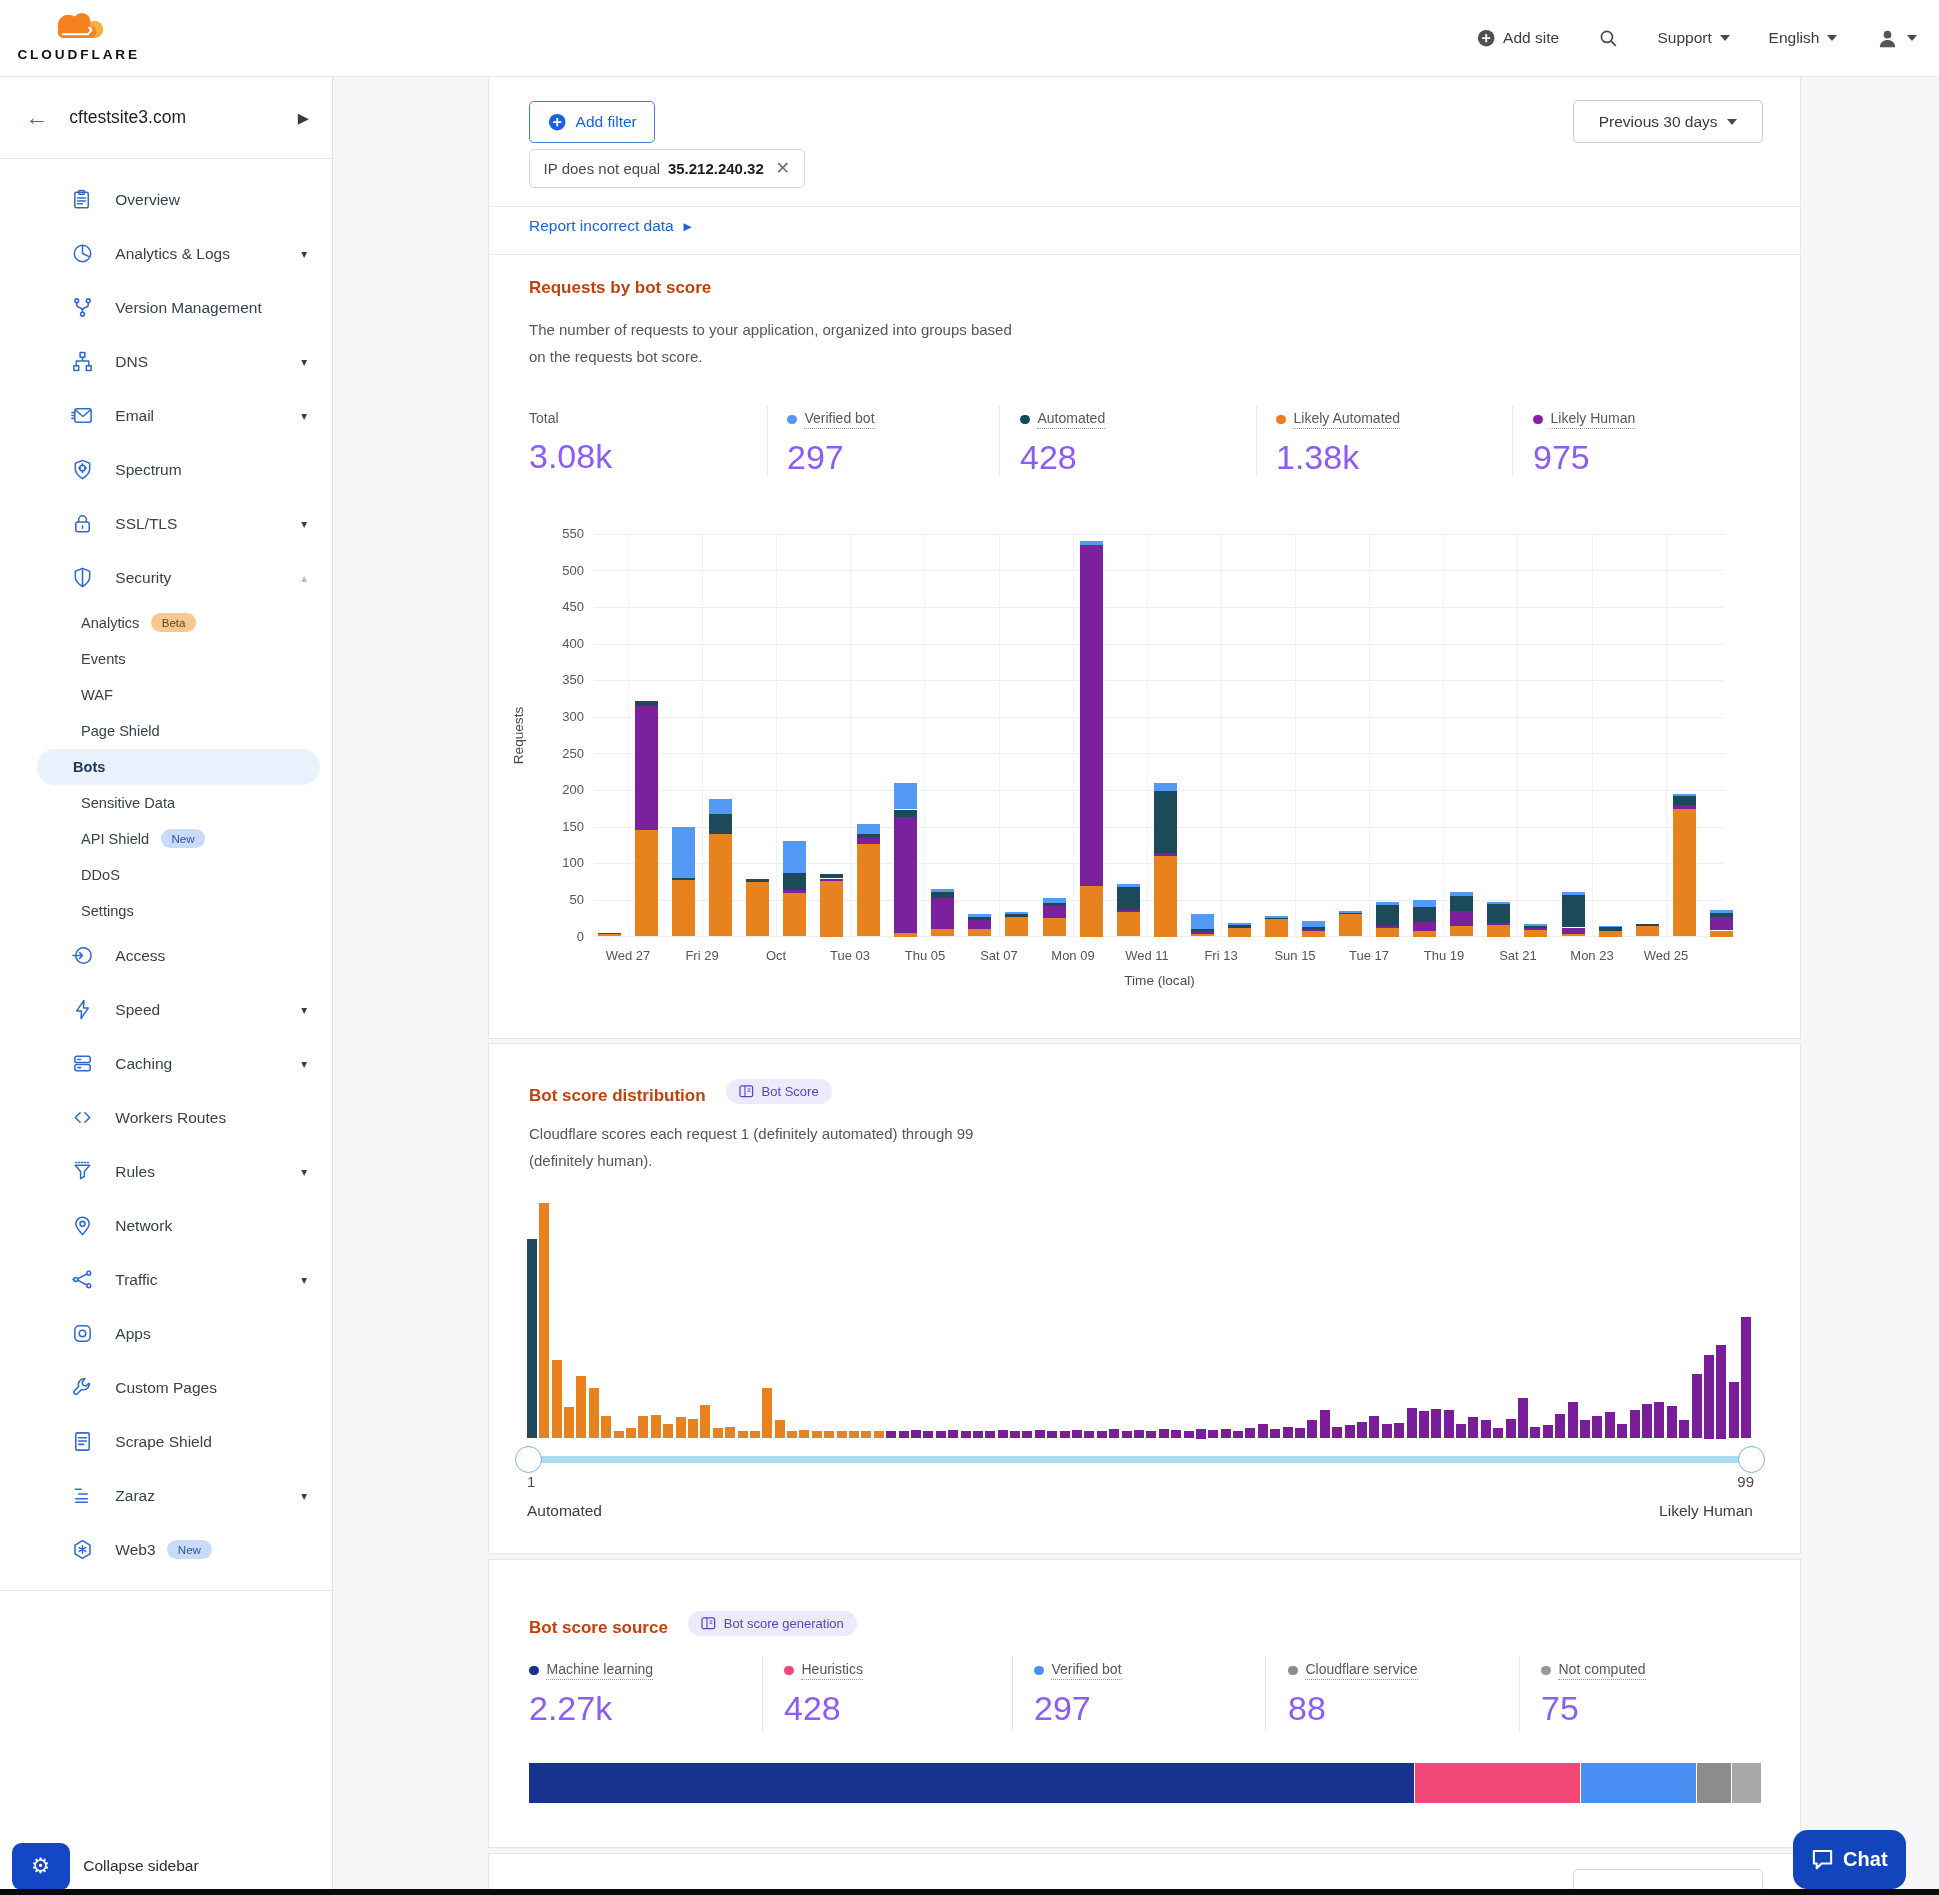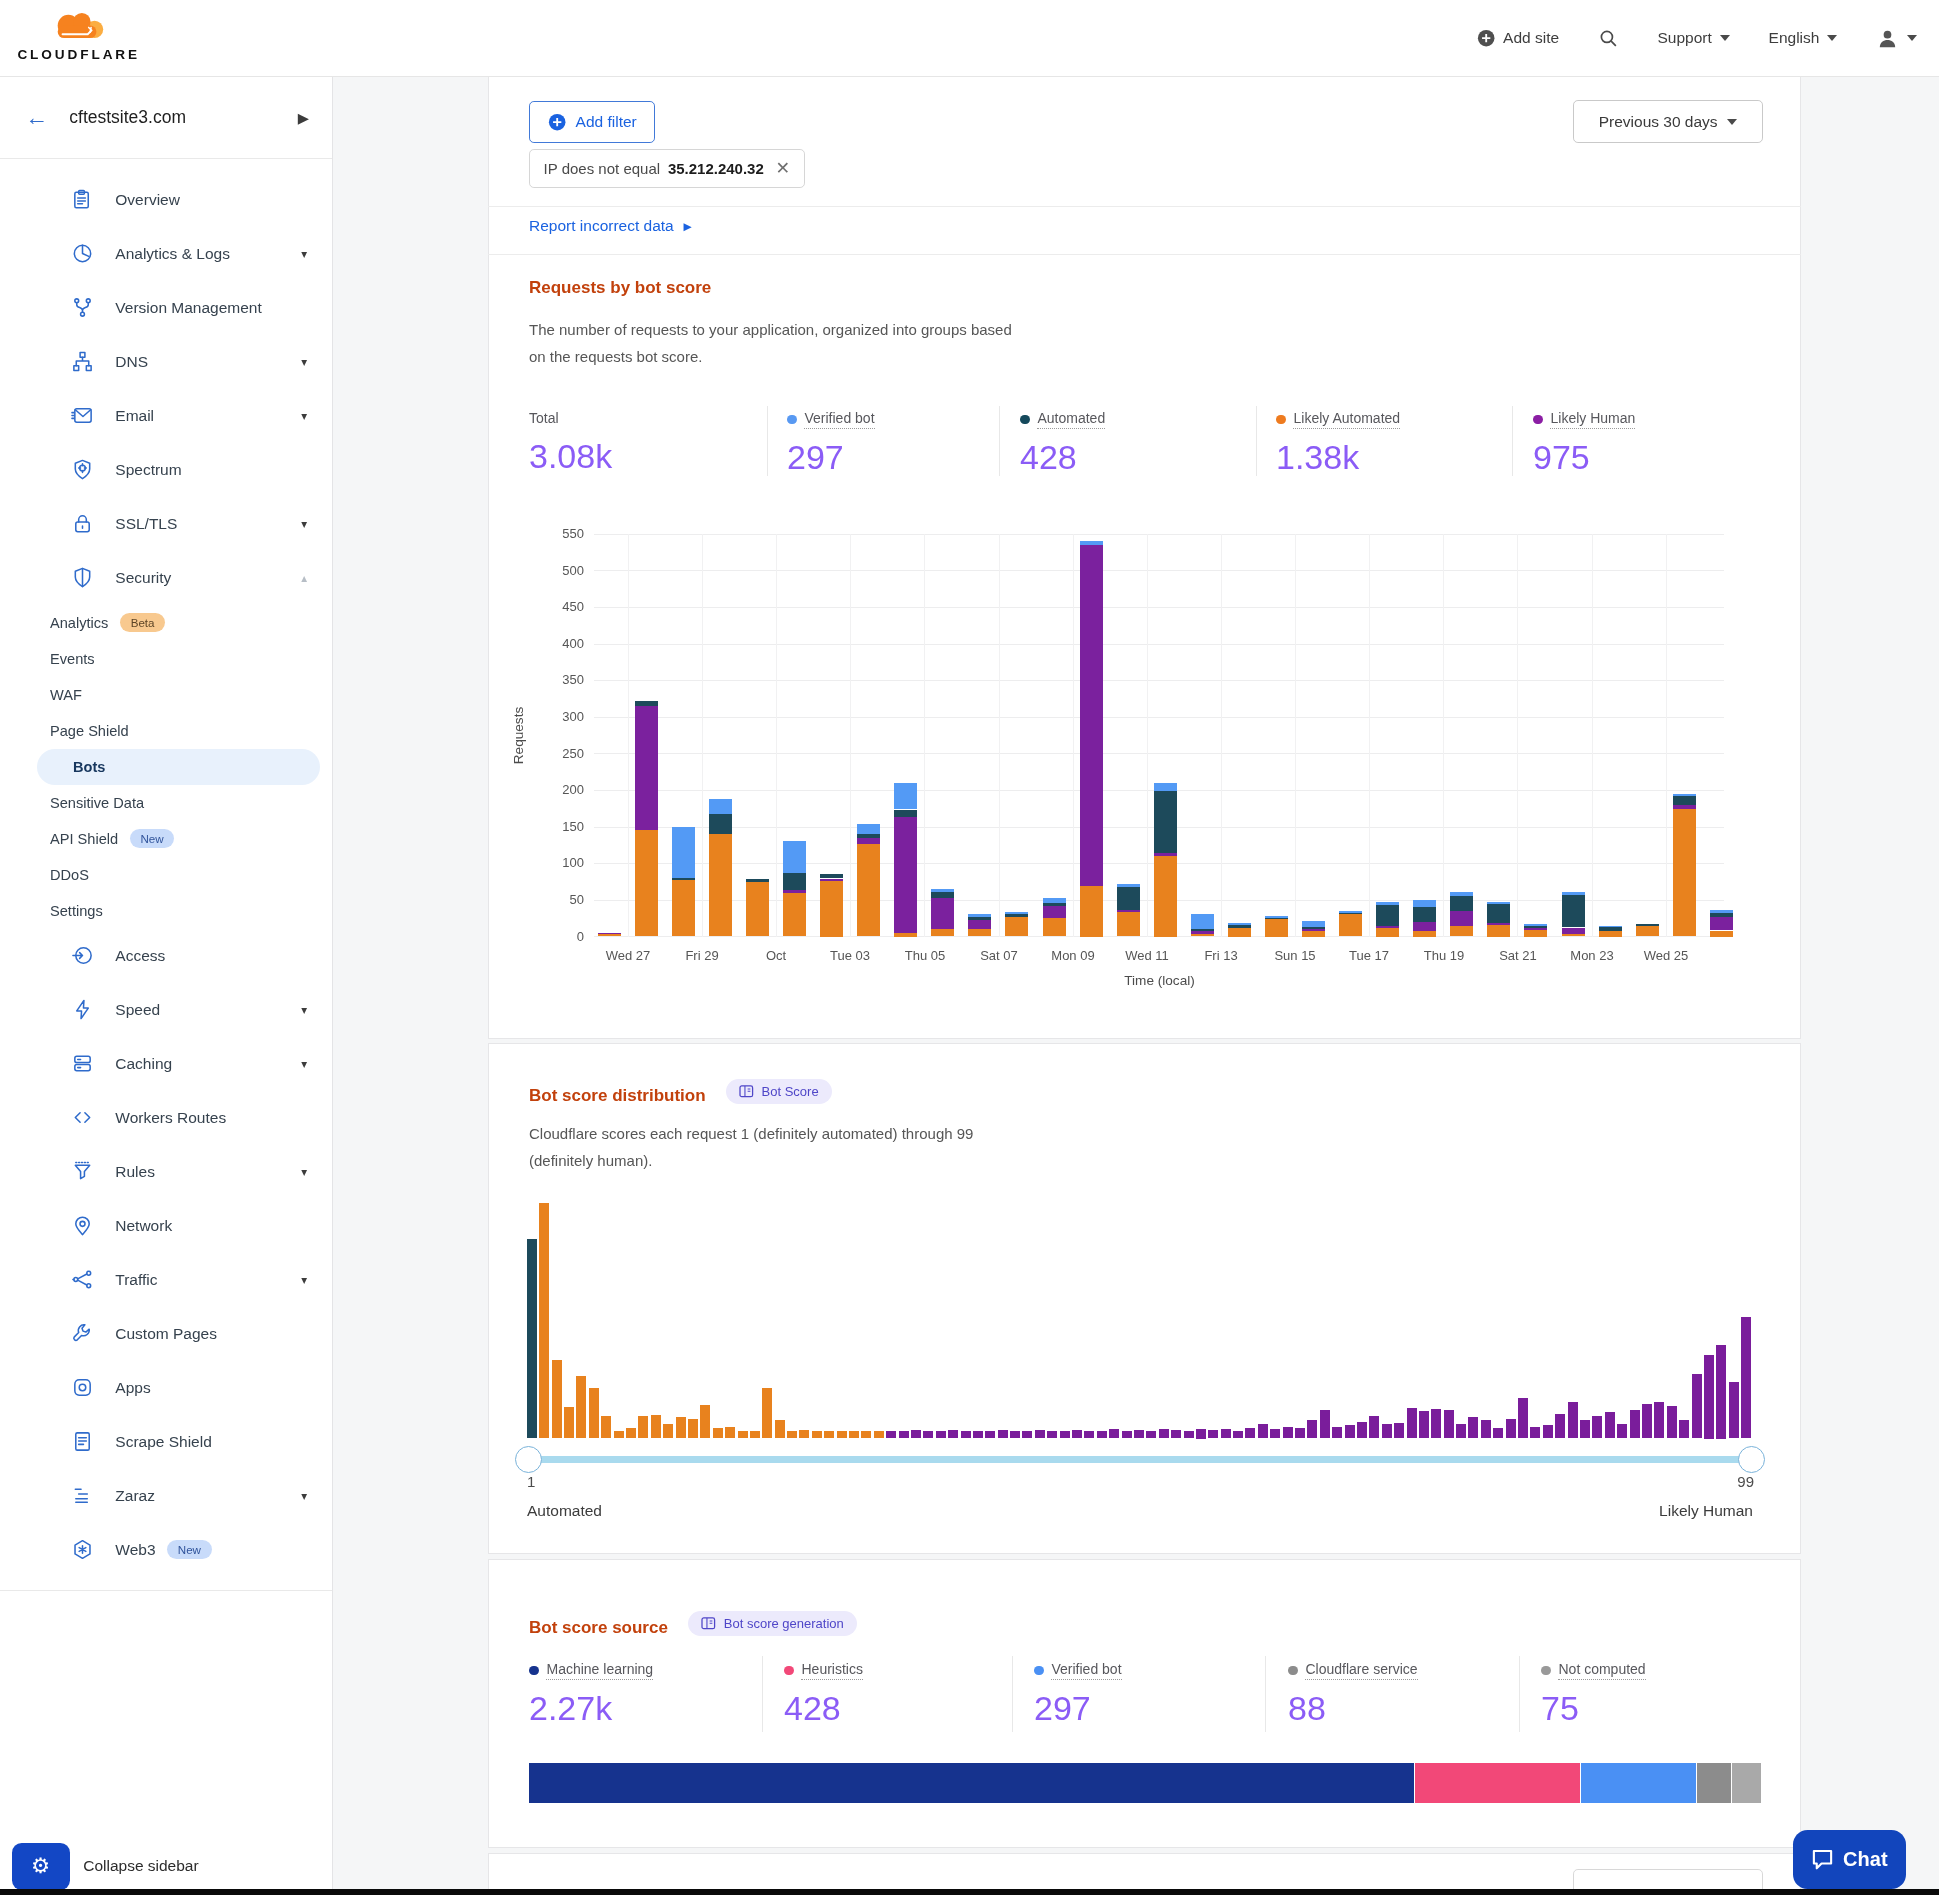--- a/index.html
+++ b/index.html
@@ -18,21 +18,21 @@
   #site-row{position:relative;height:82px;border-bottom:1px solid #e9e9e9;display:flex;align-items:center;}
   #back-arrow{margin-left:25px;color:#2f6bcb;font-size:23px;cursor:pointer;}
   #site-name{margin-left:21.3px;font-size:17.5px;font-weight:normal;color:#1f1f1f;}
   #site-caret{margin-left:auto;margin-right:23px;color:#3c3c3c;font-size:14.6px;}
   #sidebar-nav{padding-top:13.6px;}
   .nav-item{display:flex;align-items:center;height:54px;cursor:pointer;margin-left:44px;}
   .nav-item .ic{width:23px;height:23px;margin-left:27px;flex:0 0 23px;display:flex;align-items:center;justify-content:center;}
   .nav-item .lbl{margin-left:21.3px;font-size:15.5px;color:#36424e;}
   .nav-caret{margin-left:auto;margin-right:25px;font-size:11.6px;color:#3c3c3c;}
   .nav-caret.up{color:#b7bec6;}
-  .sub-item{display:flex;align-items:center;height:36px;padding-left:50px;font-size:14.6px;color:#36424e;cursor:pointer;}
+  .sub-item{display:flex;align-items:center;height:36px;padding-left:81px;font-size:14.6px;color:#36424e;cursor:pointer;}
   .sub-item.active{padding-left:36px;margin-left:37px;margin-right:11.6px;background:#e8f1fc;border-radius:18.4px;font-weight:bold;color:#17375e;}
   .badge{font-size:11.6px;border-radius:10.7px;padding:2.9px 10.7px;margin-left:11.6px;}
   .badge.beta{background:#f8c98f;color:#5d4526;}
   .badge.new{background:#c8dbfa;color:#31549b;}
   #nav-divider{margin-top:13.6px;border-top:1px solid #e9e9e9;}
   #collapse-row{left:0;top:1837px;width:331px;height:58px;background:#fff;display:flex;align-items:center;z-index:21;}
   #gear-btn{width:58px;height:47px;margin-left:11.6px;background:#1347c5;border-radius:9.7px;color:#fff;font-size:21.3px;display:flex;align-items:center;justify-content:center;cursor:pointer;}
   #collapse-label{margin-left:13.6px;font-size:15.5px;color:#2c2c2c;}
   
   .card{background:#fff;border:1px solid #e6e6e8;box-sizing:border-box;}
@@ -311,33 +311,33 @@
             <circle cx="18.5" cy="18.5" r="2"></circle>
             <path d="M7 11.3 L16.5 6.3 M7 12.7 L16.5 17.7 M2 12 h1"></path>
           </svg>
         </span>
         <span class="lbl">Traffic</span>
         <span class="nav-caret">▾</span>
       </div>
       <div class="nav-item">
         <span class="ic">
           <svg width="23" height="23" viewBox="0 0 24 24" fill="none" stroke="#2f6bcb" stroke-width="1.6" stroke-linecap="round" stroke-linejoin="round">
-            <path d="M14.5 3 a6 6 0 0 0 -6.5 8 L3.5 15.5 a2.2 2.2 0 0 0 3.1 3.1 L11 14 a6 6 0 0 0 8 -6.5 l-3.5 3 l-3 -1 l-1 -3 z"></path>
-          </svg>
-        </span>
-        <span class="lbl">Custom Pages</span>
-      </div>
-      <div class="nav-item">
-        <span class="ic">
-          <svg width="23" height="23" viewBox="0 0 24 24" fill="none" stroke="#2f6bcb" stroke-width="1.6" stroke-linecap="round" stroke-linejoin="round">
             <rect x="4" y="4" width="16" height="16" rx="4.5"></rect>
             <circle cx="12" cy="12" r="3.4"></circle>
           </svg>
         </span>
         <span class="lbl">Apps</span>
+      </div>
+      <div class="nav-item">
+        <span class="ic">
+          <svg width="23" height="23" viewBox="0 0 24 24" fill="none" stroke="#2f6bcb" stroke-width="1.6" stroke-linecap="round" stroke-linejoin="round">
+            <path d="M14.5 3 a6 6 0 0 0 -6.5 8 L3.5 15.5 a2.2 2.2 0 0 0 3.1 3.1 L11 14 a6 6 0 0 0 8 -6.5 l-3.5 3 l-3 -1 l-1 -3 z"></path>
+          </svg>
+        </span>
+        <span class="lbl">Custom Pages</span>
       </div>
       <div class="nav-item">
         <span class="ic">
           <svg width="23" height="23" viewBox="0 0 24 24" fill="none" stroke="#2f6bcb" stroke-width="1.6" stroke-linecap="round" stroke-linejoin="round">
             <rect x="5" y="3" width="14" height="18" rx="1.5"></rect>
             <path d="M8 8 h8 M8 11.5 h8 M8 15 h5"></path>
           </svg>
         </span>
         <span class="lbl">Scrape Shield</span>
       </div>

